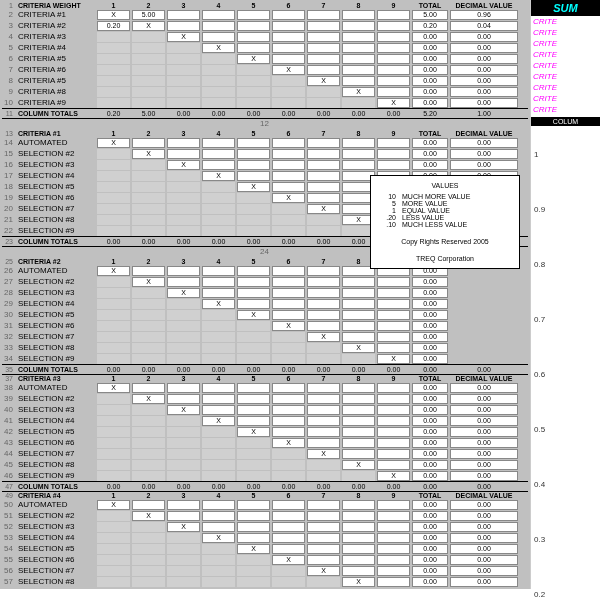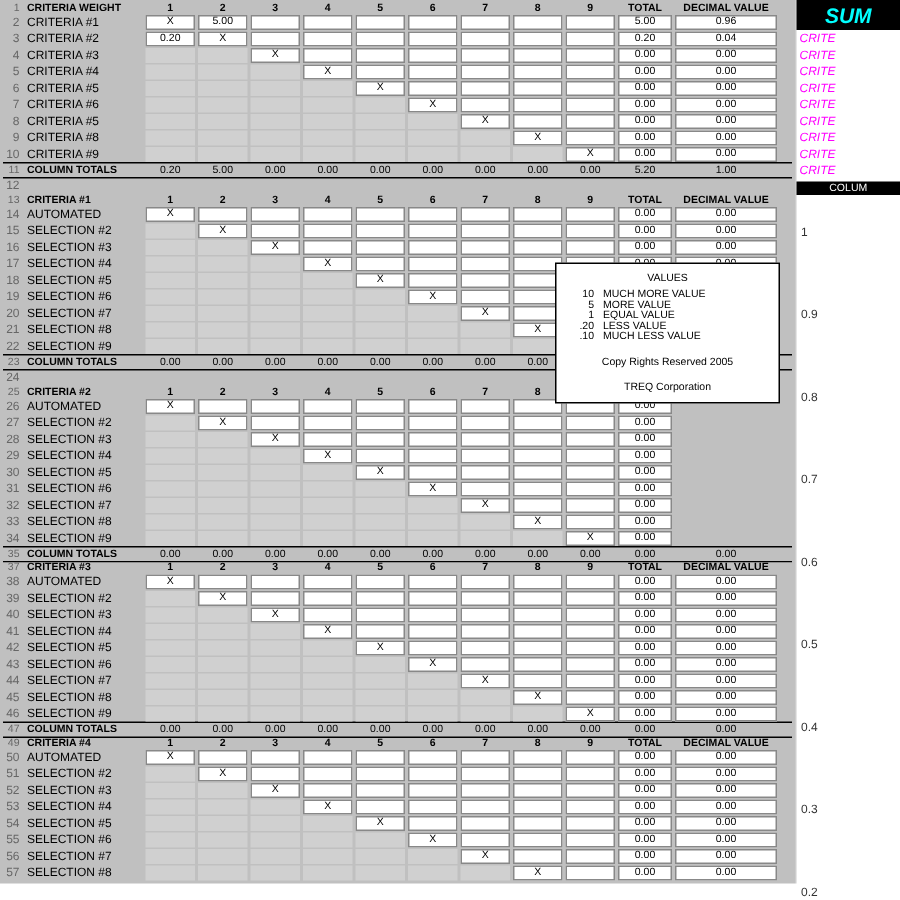--- a/index.html
+++ b/index.html
@@ -1,36 +1,36 @@
 <!DOCTYPE html>
 <html><head>
 <meta charset="utf-8">
 <style>
 * { margin: 0; padding: 0; box-sizing: border-box; }
 body { font-family: Arial, sans-serif; font-size: 8px; background: #fff; width: 600px; height: 600px; overflow: hidden; position: relative; }
 .main { display: flex; }
 .sheet { width: 530px; background: #c0c0c0; padding: 2px; }
 .right-panel { width: 70px; background: #fff; border-left: 1px solid #ccc; }
-.right-header { background: #000; color: #0ff; font-weight: bold; font-style: italic; text-align: center; padding: 2px; font-size: 14px; }
+.right-header { background: #000; color: #0ff; font-weight: bold; font-style: italic; text-align: center; padding: 2px; font-size: 11px; }
 .right-item { color: #f0f; font-weight: normal; font-style: italic; padding: 1px 2px; font-size: 8px; }
 .hdr-row { display: flex; background: #c0c0c0; font-weight: bold; font-size: 7px; }
 .rownum { width: 14px; text-align: right; padding-right: 3px; color: #666; font-weight: normal; }
 .label-col { width: 80px; padding-left: 2px; }
 .num-col { width: 35px; text-align: center; }
 .total-col { width: 38px; text-align: center; }
 .dec-col { width: 70px; text-align: center; }
 .data-row { display: flex; align-items: center; height: 11px; }
 .cell { height: 10px; border: 1px solid #888; background: #fff; margin: 0 1px; display: flex; align-items: center; justify-content: center; font-size: 7px; }
 .cell.num { width: 33px; }
 .cell.total { width: 36px; }
 .cell.dec { width: 68px; }
 .cell.shade { background: #d0d0d0; border: none; }
 .totals-row { display: flex; background: #c0c0c0; border-top: 1px solid #000; border-bottom: 1px solid #000; padding: 1px 0; font-size: 7px; }
 .totals-row .label-col { font-weight: bold; }
-.spacer-row { height: 11px; display: flex; }
+.spacer-row { height: 11px; display: flex; justify-content: center; }
 .popup { position: absolute; left: 370px; top: 175px; width: 150px; background: #fff; border: 1px solid #000; padding: 6px; font-size: 7px; z-index: 10; }
 .popup-title { text-align: center; font-weight: normal; margin-bottom: 4px; }
 .popup-row { display: flex; }
 .popup-row .v { width: 25px; text-align: right; padding-right: 6px; }
 .popup-foot { text-align: center; margin-top: 10px; font-size: 7px; }
 .col-label { background: #000; color: #fff; padding: 1px 2px; font-size: 7px; margin-top: 2px; text-align: center; }
 .axis { position: absolute; left: 534px; top: 150px; font-size: 8px; color: #333; }
 .axis div { height: 55px; }
 </style>
 </head>

